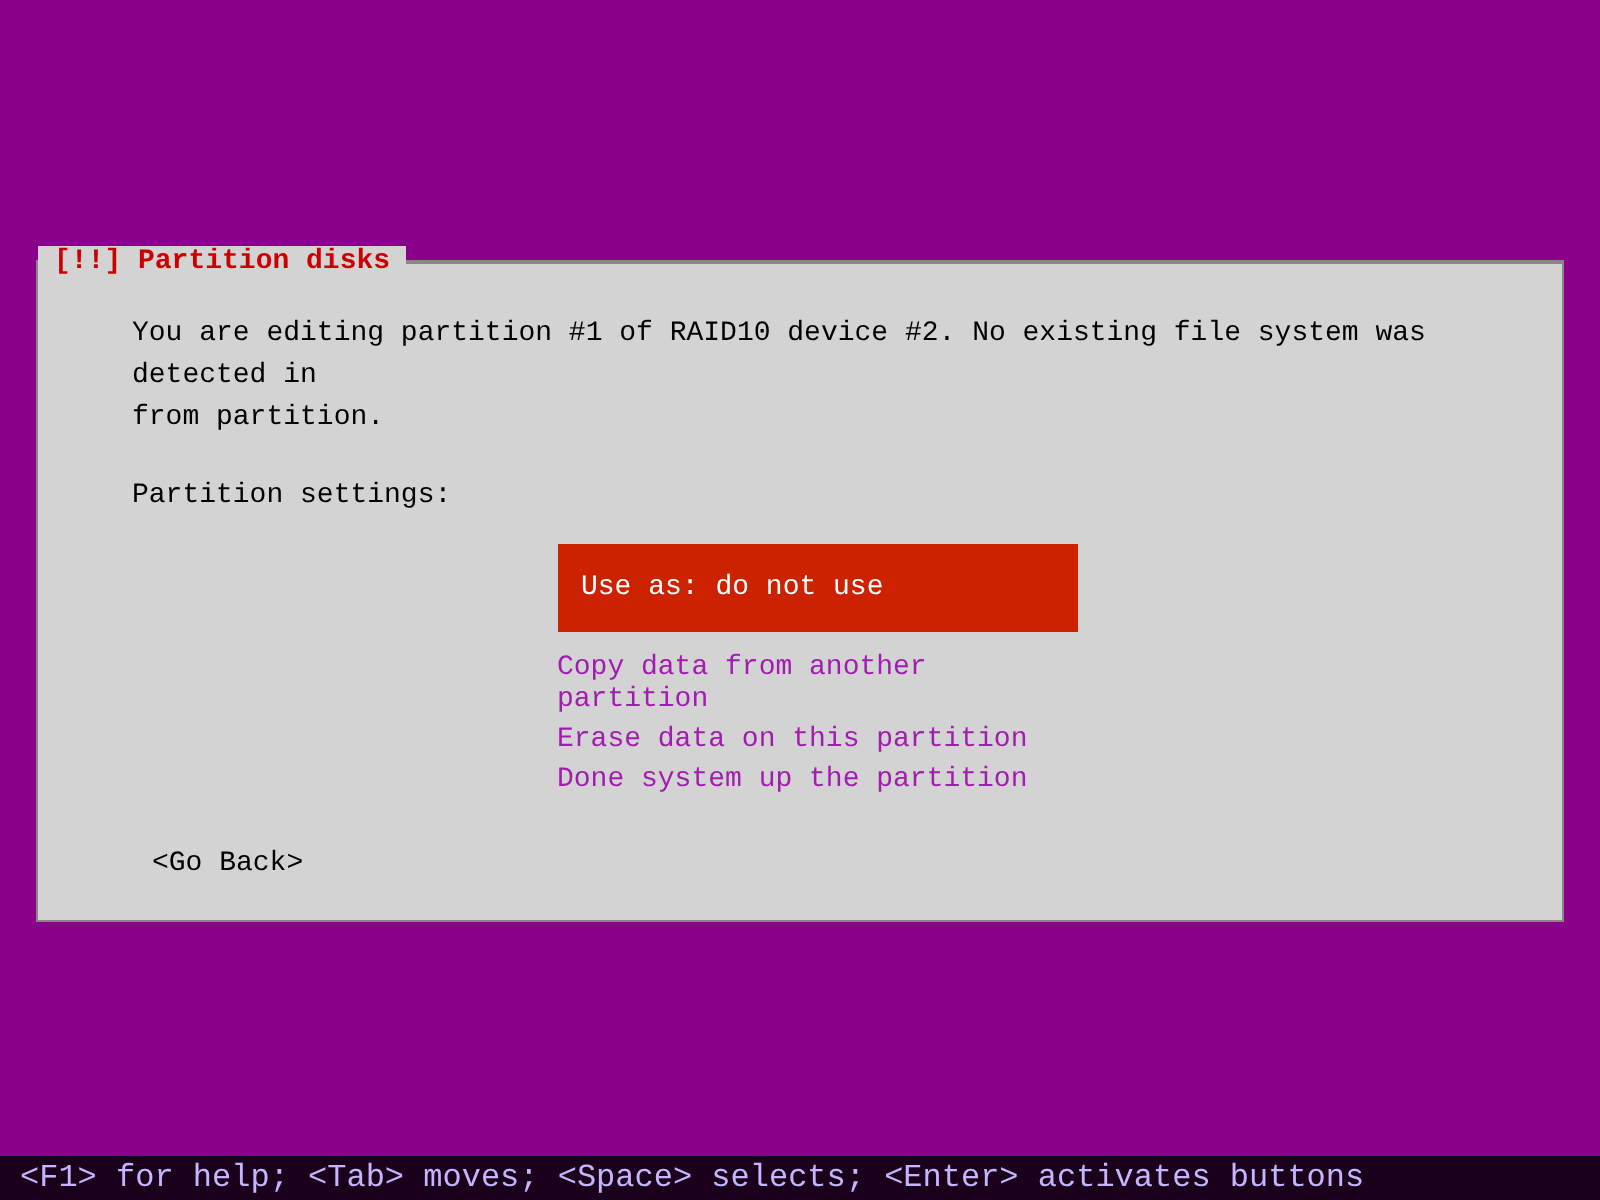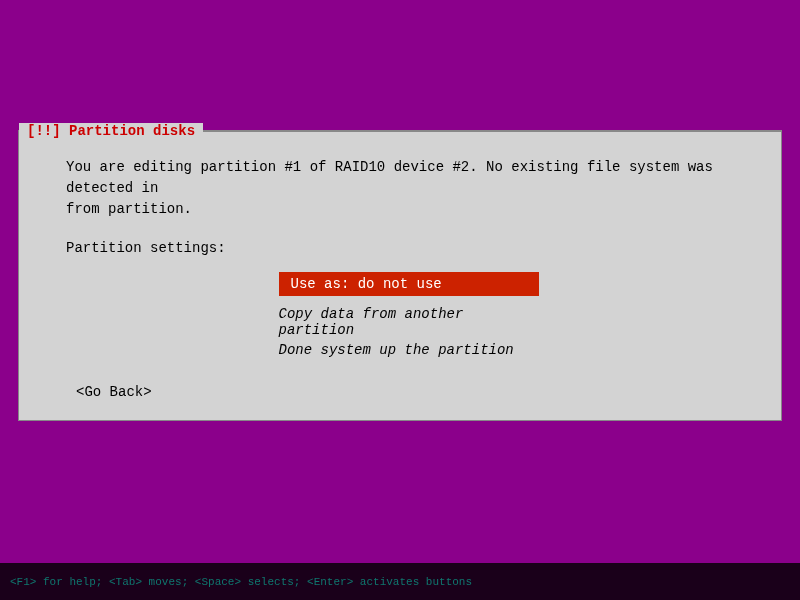--- a/index.html
+++ b/index.html
@@ -75,71 +75,71 @@
     #menu-area {
       display: flex;
       flex-direction: column;
       align-items: center;
       margin-bottom: 24px;
     }
 
     #use-as-option {
       background-color: #cc2200;
       color: #ffffff;
-      padding: 4px 12px;
+      padding: 14px 12px;
       width: 260px;
       margin-bottom: 8px;
       cursor: pointer;
     }
 
     .menu-option {
-      color: #000000;
+      color: #a21caf;
       padding: 2px 0;
       width: 260px;
       cursor: pointer;
-      font-style: italic;
     }
 
     #go-back-btn {
       color: #000;
       cursor: pointer;
       display: inline-block;
       margin-left: 10px;
     }
 
     #status-bar {
       position: absolute;
       bottom: 0;
       left: 0;
       right: 0;
-      height: 37px;
+      height: 22px;
       background-color: #1a001a;
-      color: #0f766e;
+      color: #c4b5fd;
       display: flex;
       align-items: center;
       padding: 0 10px;
-      font-size: 11px;
+      font-size: 16px;
     }
   </style>
 </head>
 <body>
 
 <div id="main-dialog">
   <div id="dialog-title-bar">
     <span id="dialog-title">[!!] Partition disks</span>
   </div>
   <div id="dialog-body">
     <div id="description-text">
       <span>You are editing partition #1 of RAID10 device #2. No existing file system was detected in</span><br>
       <span>from partition.</span>
     </div>
     <div id="partition-label">Partition settings:</div>
     <div id="menu-area">
       <div id="use-as-option">Use as:   do not use</div>
       <div class="menu-option">Copy data from another partition</div>
+      <div class="menu-option">Erase data on this partition</div>
       <div class="menu-option">Done system up the partition</div>
     </div>
     <div>
       <span id="go-back-btn">&lt;Go Back&gt;</span>
     </div>
   </div>
 </div>
 
 <div id="status-bar">
   <span>&lt;F1&gt; for help; &lt;Tab&gt; moves; &lt;Space&gt; selects; &lt;Enter&gt; activates buttons</span>

